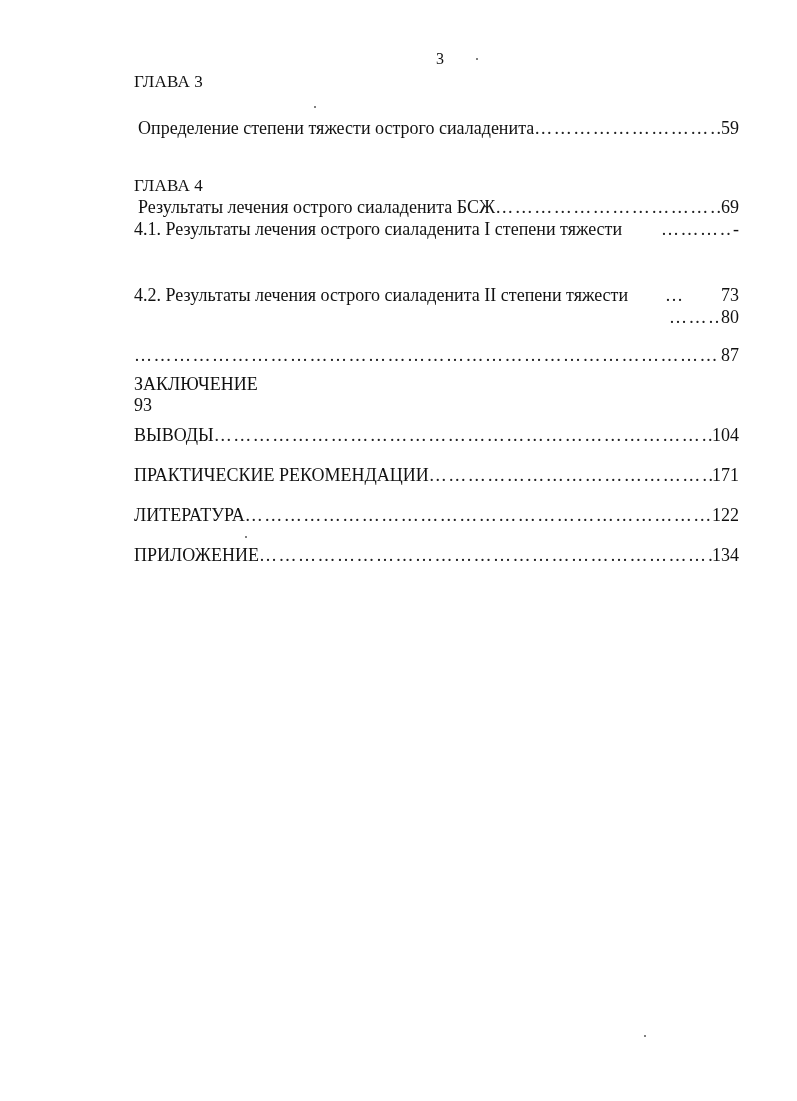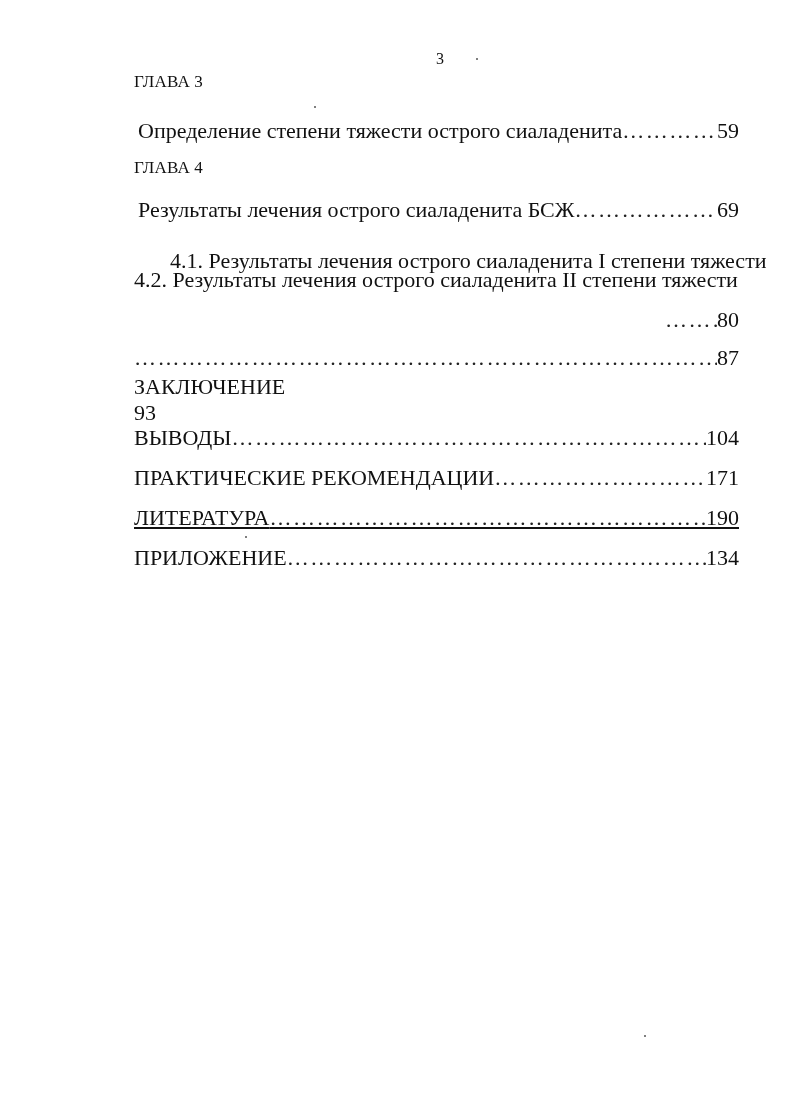--- a/index.html
+++ b/index.html
@@ -1,21 +1,21 @@
 <!DOCTYPE html>
 <html><head>
 <meta charset="utf-8">
 <style>
   html, body { margin: 0; padding: 0; background: #ffffff; }
   body { width: 797px; height: 1101px; position: relative; overflow: hidden;
          font-family: "Liberation Serif", "DejaVu Serif", serif; color: #111; }
   .page-num { position: absolute; top: 50px; left: 436px; font-size: 16px; }
   .speck { position: absolute; width: 2px; height: 2px; background: #555; border-radius: 1px; }
   .heading { position: absolute; left: 134px; font-size: 17px; letter-spacing: 0.2px; }
-  .toc-line { position: absolute; left: 134px; width: 605px; height: 22px; font-size: 22px;
+  .toc-line { position: absolute; left: 134px; width: 605px; height: 22px; font-size: 18px;
               display: flex; align-items: baseline; white-space: nowrap; }
   .toc-line .label { flex: 0 0 auto; }
   .toc-line .dots { flex: 1 1 auto; overflow: hidden; letter-spacing: 1.5px; color: #222; }
   .toc-line .page { flex: 0 0 auto; }
   .toc-line.gap .dots { text-align: right; }
 </style>
 </head>
 <body>
 
 <div class="page-num">3</div>
@@ -25,35 +25,35 @@
 <div class="speck" style="top:1035px;left:644px;"></div>
 
 <div class="heading" style="top:72px;">ГЛАВА  3</div>
 
 <div class="toc-line" style="top:118px;left:138px;width:601px;">
   <span class="label">Определение степени тяжести острого сиаладенита</span>
   <span class="dots">…………………………………………………………………………………………………………………</span>
   <span class="page">59</span>
 </div>
 
-<div class="heading" style="top:158px;">ГЛАВА 4</div>
+<div class="heading" style="top:176px;">ГЛАВА 4</div>
 
 <div class="toc-line" style="top:197px;left:138px;width:601px;">
   <span class="label">Результаты лечения острого сиаладенита БСЖ</span>
   <span class="dots">…………………………………………………………………………………………………………………</span>
   <span class="page">69</span>
 </div>
 
-<div class="toc-line gap" style="top:248px;margin-left:36px;">
+<div class="toc-line gap" style="top:219px;">
   <span class="label">4.1. Результаты лечения острого сиаладенита I степени тяжести</span>
   <span class="dots" style="padding-left:36px;max-width:72px;margin-left:auto;">…………………………………………………………………………………………………………………</span>
   <span class="page">-</span>
 </div>
 
-<div class="toc-line gap" style="top:267px;gap:37px;">
+<div class="toc-line gap" style="top:285px;gap:37px;">
   <span class="label">4.2. Результаты лечения острого сиаладенита II степени тяжести</span>
   <span class="dots" style="max-width:64px;margin-left:auto;">…………………………………………………………………………………………………………………</span>
   <span class="page">73</span>
 </div>
 
 <div class="toc-line gap" style="top:307px;">
   <span class="dots" style="max-width:52px;margin-left:auto;">…………………………………………………………………………………………………………………</span>
   <span class="page">80</span>
 </div>
 
@@ -73,23 +73,23 @@
   <span class="dots">…………………………………………………………………………………………………………………</span>
   <span class="page">104</span>
 </div>
 
 <div class="toc-line" style="top:465px;">
   <span class="label">ПРАКТИЧЕСКИЕ РЕКОМЕНДАЦИИ</span>
   <span class="dots">…………………………………………………………………………………………………………………</span>
   <span class="page">171</span>
 </div>
 
-<div class="toc-line" style="top:505px;text-decoration:underline;">
+<div class="toc-line" style="top:505px;">
   <span class="label">ЛИТЕРАТУРА</span>
   <span class="dots">…………………………………………………………………………………………………………………</span>
-  <span class="page">190</span>
+  <span class="page">122</span>
 </div>
 
 <div class="toc-line" style="top:545px;">
   <span class="label">ПРИЛОЖЕНИЕ</span>
   <span class="dots">…………………………………………………………………………………………………………………</span>
   <span class="page">134</span>
 </div>
 
 </body></html>

